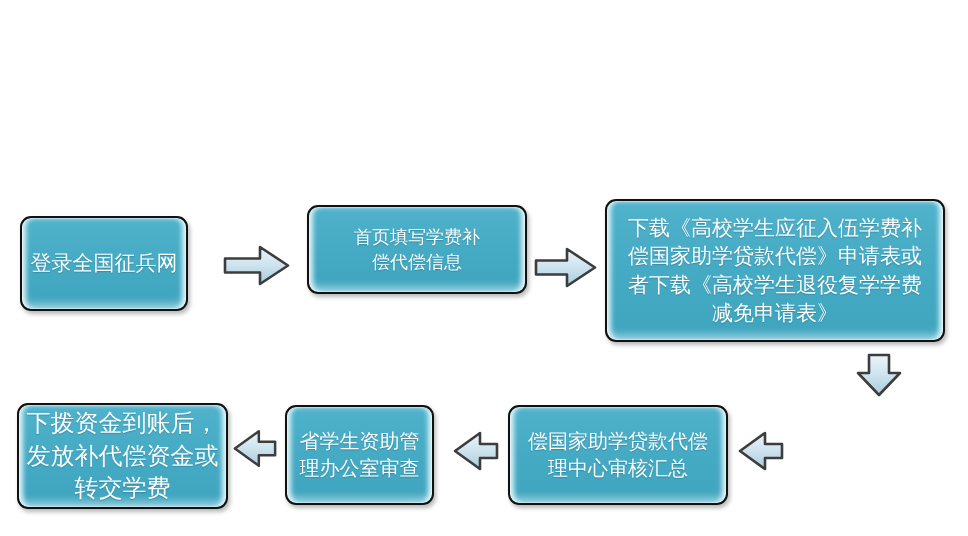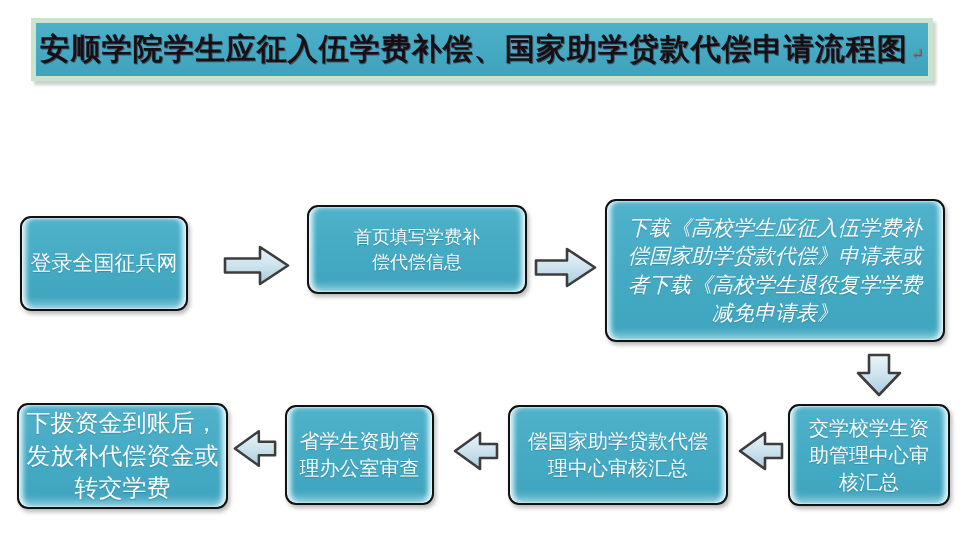--- a/index.html
+++ b/index.html
@@ -49,21 +49,21 @@
       2px 3px 4px rgba(0,0,0,0.28),
       inset 0 0 0 1px rgba(255,255,255,0.25),
       inset 6px 0 5px -2px rgba(240,253,255,0.85),
       inset -6px 0 5px -2px rgba(240,253,255,0.85),
       inset 0 -8px 8px -3px rgba(235,251,255,0.55),
       inset 0 4px 4px -2px rgba(255,255,255,0.25);
     text-shadow:0 1px 1px rgba(30,80,95,0.35);
   }
   #box-1{left:20px;top:216px;width:168px;height:95px;font-size:21px;}
   #box-2{left:307px;top:205px;width:220px;height:89px;font-size:18px;}
-  #box-3{left:605px;top:199px;width:340px;height:143px;font-size:21px;font-style:italic;}
+  #box-3{left:605px;top:199px;width:340px;height:143px;font-size:21px;}
   #box-4{left:788px;top:404px;width:162px;height:102px;font-size:20px;}
   #box-5{left:508px;top:405px;width:220px;height:100px;font-size:20px;}
   #box-6{left:285px;top:405px;width:149px;height:100px;font-size:20px;}
   #box-7{left:17px;top:403px;width:211px;height:106px;font-size:24px;}
   
   .arrow{position:absolute;}
   #arrow-1{left:222px;top:243px;width:70px;height:45px;}
   #arrow-2{left:533px;top:245px;width:66px;height:45px;}
   #arrow-3{left:854px;top:352px;width:50px;height:46px;}
   #arrow-4{left:737px;top:429px;width:48px;height:44px;}
@@ -79,25 +79,20 @@
   <svg class="defs-holder" aria-hidden="true">
     <defs>
       <linearGradient id="arrowGrad" x1="0" y1="0" x2="0" y2="1">
         <stop offset="0" stop-color="#eaf5fa"></stop>
         <stop offset="0.5" stop-color="#cde3ee"></stop>
         <stop offset="1" stop-color="#a9cbdc"></stop>
       </linearGradient>
     </defs>
   </svg>
 
-  <div class="banner">
-    <div class="banner-text">
-      <span>安顺学院学生应征入伍学费补偿、国家助学贷款代偿申请流程图</span><span class="para-mark">↵</span>
-    </div>
-  </div>
 
   <div class="flow-box" id="box-1">登录全国征兵网</div>
 
   <svg class="arrow" id="arrow-1" viewBox="0 0 70 45">
     <path d="M3 15.5 H38 V4 L66 22.5 L38 41 V29.5 H3 Z" fill="url(#arrowGrad)" stroke="#3d3d3d" stroke-width="2.6" stroke-linejoin="round"></path>
   </svg>
 
   <div class="flow-box" id="box-2">首页填写学费补
 偿代偿信息</div>
 
@@ -107,23 +102,20 @@
 
   <div class="flow-box" id="box-3">下载《高校学生应征入伍学费补
 偿国家助学贷款代偿》申请表或
 者下载《高校学生退役复学学费
 减免申请表》</div>
 
   <svg class="arrow" id="arrow-3" viewBox="0 0 50 46">
     <path d="M15 3 H35 V21 H46 L25 43 L4 21 H15 Z" fill="url(#arrowGrad)" stroke="#3d3d3d" stroke-width="2.6" stroke-linejoin="round"></path>
   </svg>
 
-  <div class="flow-box" id="box-4">交学校学生资
-助管理中心审
-核汇总</div>
 
   <svg class="arrow" id="arrow-4" viewBox="0 0 48 44">
     <path d="M45 15 H28 V4 L3 22 L28 40 V29 H45 Z" fill="url(#arrowGrad)" stroke="#3d3d3d" stroke-width="2.6" stroke-linejoin="round"></path>
   </svg>
 
   <div class="flow-box" id="box-5">偿国家助学贷款代偿
 理中心审核汇总</div>
 
   <svg class="arrow" id="arrow-5" viewBox="0 0 48 44">
     <path d="M45 15 H28 V4 L3 22 L28 40 V29 H45 Z" fill="url(#arrowGrad)" stroke="#3d3d3d" stroke-width="2.6" stroke-linejoin="round"></path>

